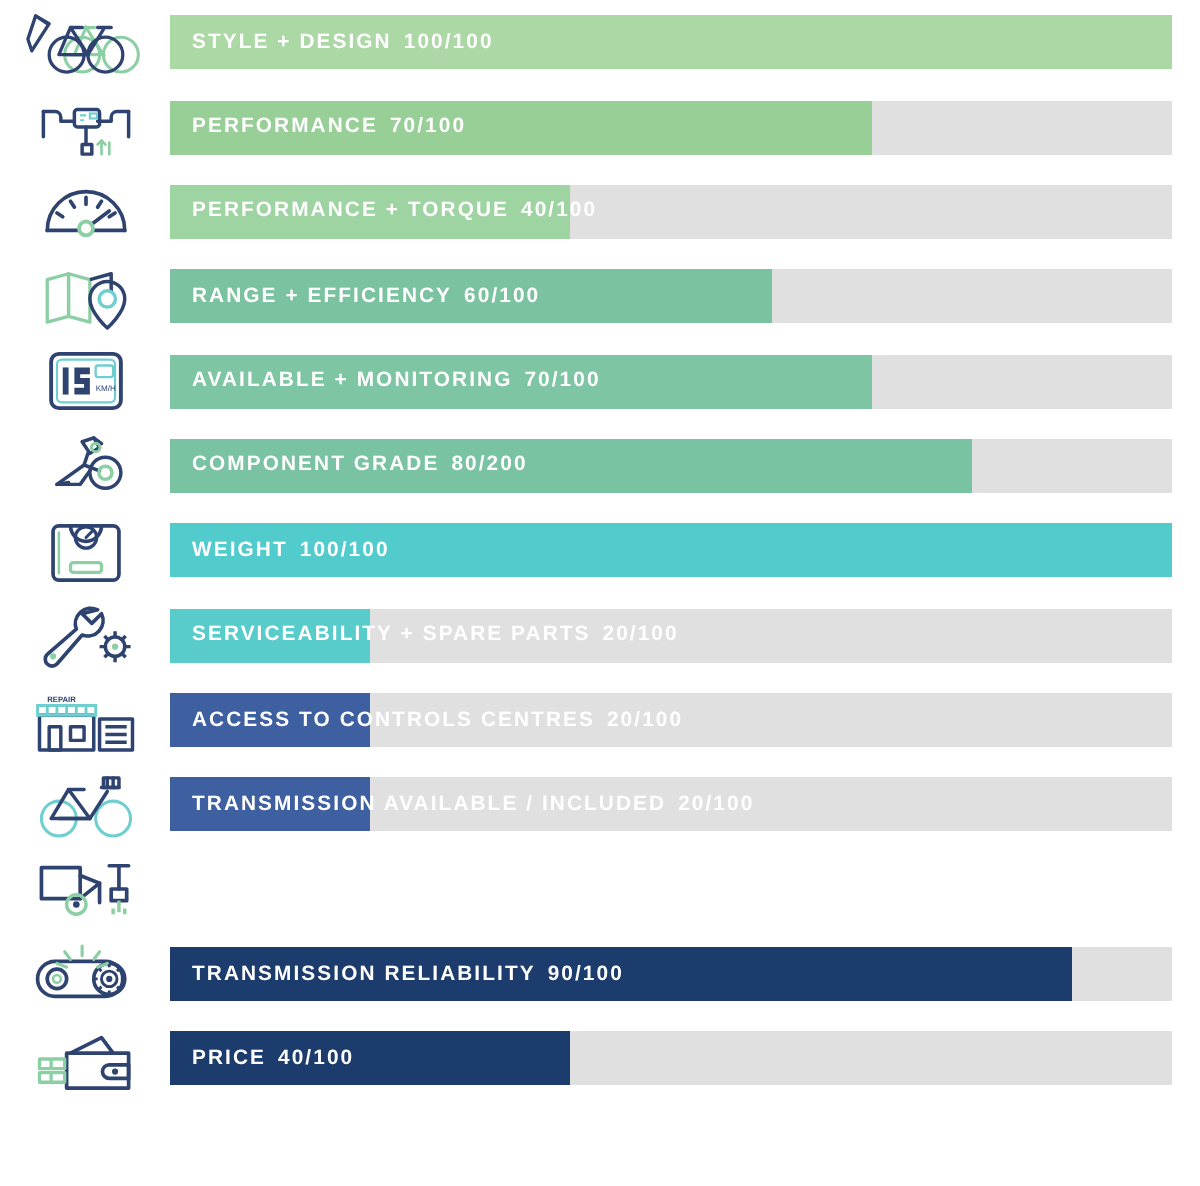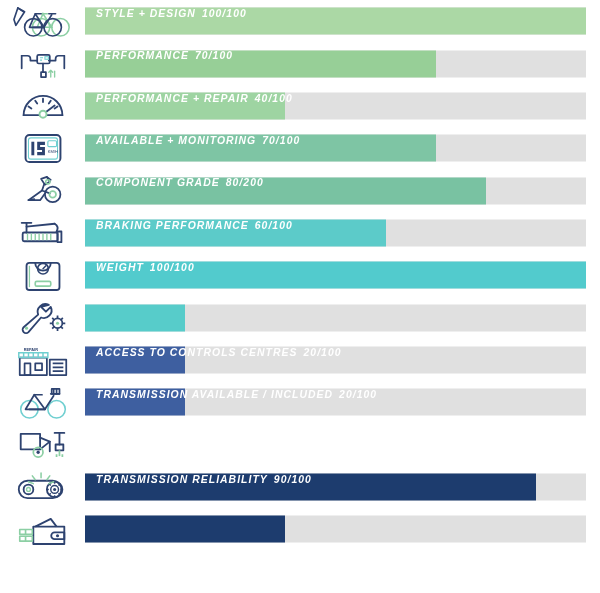--- a/index.html
+++ b/index.html
@@ -34,22 +34,21 @@
     box-sizing: border-box;
   }
   .icon-cell svg {
     display: block;
   }
   .bar-cell {
     position: relative;
     width: 501px;
     height: 42.36px;
     display: flex;
-    align-items: flex-start;
-    font-style: italic;
+    align-items: center;
   }
   .track {
     position: absolute;
     left: 0;
     top: 50%;
     transform: translateY(-50%);
     width: 501px;
     height: 27px;
     background: #e0e0e0;
   }
@@ -144,21 +143,41 @@
         <path d="M12 30 h40"></path>
         <path d="M17 21 l3 2 M24 15 l2 3 M32 13 v3.5 M40 15 l-2 3 M47 21 l-3 2"></path>
         <path d="M32 29 L44 20"></path>
       </g>
       <circle cx="32" cy="29" r="3.6" fill="#ffffff" stroke="#8ccfa4" stroke-width="2"></circle>
     </svg>
       </div>
       <div class="bar-cell">
         <div class="track" style="background: rgb(224, 224, 224);"></div>
         <div class="fill" style="background: rgb(158, 212, 162); width: 200.4px;"></div>
-        <div class="bar-label"><span>PERFORMANCE + REPAIR</span><span class="score">40/100</span></div>
+        <div class="bar-label"><span>PERFORMANCE + TORQUE</span><span class="score">40/100</span></div>
+      </div>
+    </div>
+    <div class="row">
+      <div class="icon-cell">
+    <svg viewBox="0 0 64 40" width="62" height="39">
+      <g fill="none" stroke="#8ccfa4" stroke-width="1.7" stroke-linejoin="round">
+        <path d="M12 11 l11 -3 v22 l-11 3 z"></path>
+        <path d="M23 8 l11 3 v22 l-11 -3 z"></path>
+      </g>
+      <g fill="none" stroke="#2e4370" stroke-width="1.8" stroke-linejoin="round">
+        <path d="M34 11 l11 -3 v10"></path>
+        <path d="M43 12 a9 9 0 0 1 9 9 c0 7 -9 15 -9 15 s-9 -8 -9 -15 a9 9 0 0 1 9 -9 z"></path>
+      </g>
+      <circle cx="43" cy="21" r="4.2" fill="#ffffff" stroke="#6fcfd0" stroke-width="1.8"></circle>
+    </svg>
+      </div>
+      <div class="bar-cell">
+        <div class="track" style="background: rgb(224, 224, 224);"></div>
+        <div class="fill" style="background: rgb(123, 194, 160); width: 300.6px;"></div>
+        <div class="bar-label"><span>RANGE + EFFICIENCY</span><span class="score">60/100</span></div>
       </div>
     </div>
     <div class="row">
       <div class="icon-cell">
     <svg viewBox="0 0 64 40" width="62" height="39">
       <rect x="14" y="6" width="36" height="28" rx="4" fill="none" stroke="#2e4370" stroke-width="2"></rect>
       <rect x="17" y="9" width="30" height="22" rx="2.5" fill="none" stroke="#6fcfd0" stroke-width="1.1"></rect>
       <g fill="#2e4370">
         <rect x="20" y="13" width="3" height="14"></rect>
         <path d="M26 13 h8 v3.5 h-5 v2 h5 v8.5 h-8 v-3.5 h5 v-2 h-5 z"></path>
@@ -192,42 +211,20 @@
       </div>
       <div class="bar-cell">
         <div class="track" style="background: rgb(224, 224, 224);"></div>
         <div class="fill" style="background: rgb(121, 194, 162); width: 400.8px;"></div>
         <div class="bar-label"><span>COMPONENT GRADE</span><span class="score">80/200</span></div>
       </div>
     </div>
     <div class="row">
       <div class="icon-cell">
     <svg viewBox="0 0 64 40" width="62" height="39">
-      <g fill="none" stroke="#2e4370" stroke-width="1.9" stroke-linecap="round" stroke-linejoin="round">
-        <path d="M10 10 h10"></path>
-        <path d="M15 10 v10"></path>
-        <path d="M15 14 L44 11"></path>
-        <path d="M44 11 q5 3 2 8"></path>
-        <rect x="11" y="20" width="36" height="9" rx="1.5"></rect>
-        <path d="M47 19 h4 v11 h-4 z"></path>
-      </g>
-      <g stroke="#8ccfa4" stroke-width="1.4" fill="none">
-        <path d="M16 21 v7 M20 21 v7 M24 21 v7 M28 21 v7 M32 21 v7 M36 21 v7 M40 21 v7"></path>
-      </g>
-    </svg>
-      </div>
-      <div class="bar-cell">
-        <div class="track" style="background: rgb(224, 224, 224);"></div>
-        <div class="fill" style="background: rgb(92, 203, 201); width: 300.6px;"></div>
-        <div class="bar-label"><span>BRAKING PERFORMANCE</span><span class="score">60/100</span></div>
-      </div>
-    </div>
-    <div class="row">
-      <div class="icon-cell">
-    <svg viewBox="0 0 64 40" width="62" height="39">
       <rect x="15" y="7" width="34" height="28" rx="3" fill="none" stroke="#2e4370" stroke-width="1.9"></rect>
       <path d="M24 7 a8 8 0 0 0 16 0" fill="none" stroke="#2e4370" stroke-width="1.9"></path>
       <circle cx="32" cy="13" r="5.5" fill="none" stroke="#2e4370" stroke-width="1.7"></circle>
       <path d="M32 13 l3 -3" fill="none" stroke="#2e4370" stroke-width="1.5" stroke-linecap="round"></path>
       <rect x="24" y="26" width="16" height="5" rx="1.5" fill="none" stroke="#8ccfa4" stroke-width="1.7"></rect>
       <path d="M18 10 v22" fill="none" stroke="#8ccfa4" stroke-width="1.3"></path>
     </svg>
       </div>
       <div class="bar-cell">
         <div class="track" style="background: rgb(224, 224, 224);"></div>
@@ -246,20 +243,21 @@
         <circle cx="47" cy="26" r="5"></circle>
         <path d="M47 18 v3.5 M47 30.5 v3.5 M39 26 h3.5 M51.5 26 h3.5
                  M41.5 20.5 l2.5 2.5 M50 29 l2.5 2.5 M52.5 20.5 l-2.5 2.5 M44 29 l-2.5 2.5"></path>
       </g>
       <circle cx="47" cy="26" r="1.6" fill="#8ccfa4"></circle>
     </svg>
       </div>
       <div class="bar-cell">
         <div class="track" style="background: rgb(224, 224, 224);"></div>
         <div class="fill" style="background: rgb(87, 204, 202); width: 100.2px;"></div>
+        <div class="bar-label"><span>SERVICEABILITY + SPARE PARTS</span><span class="score">20/100</span></div>
       </div>
     </div>
     <div class="row">
       <div class="icon-cell">
     <svg viewBox="0 0 64 40" width="62" height="39">
       <g fill="none" stroke="#2e4370" stroke-width="1.8" stroke-linejoin="round">
         <rect x="8" y="17" width="28" height="18"></rect>
         <rect x="13" y="23" width="6" height="12"></rect>
         <rect x="24" y="23" width="7" height="7"></rect>
         <rect x="39" y="19" width="17" height="16"></rect>
@@ -362,15 +360,16 @@
       <g fill="none" stroke="#8ccfa4" stroke-width="1.7" stroke-linejoin="round">
         <path d="M8 20 h13 v5 h-13 z"></path>
         <path d="M8 27 h13 v5 h-13 z"></path>
         <path d="M14 20 v5 M14 27 v5"></path>
       </g>
     </svg>
       </div>
       <div class="bar-cell">
         <div class="track" style="background: rgb(224, 224, 224);"></div>
         <div class="fill" style="background: rgb(29, 60, 110); width: 200.4px;"></div>
+        <div class="bar-label"><span>PRICE</span><span class="score">40/100</span></div>
       </div>
     </div>
   </div>
 
 </body></html>

